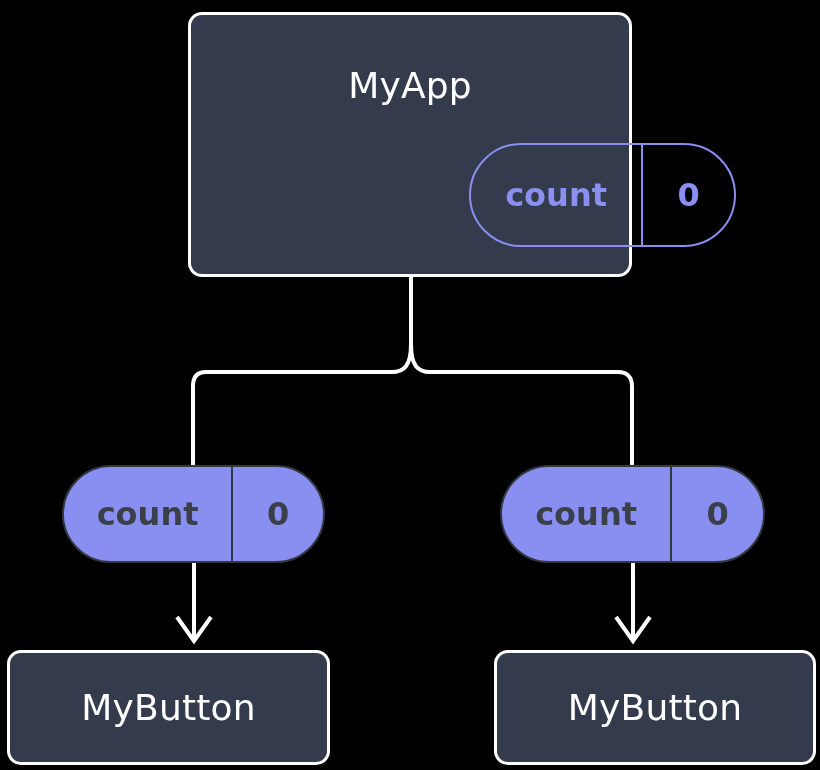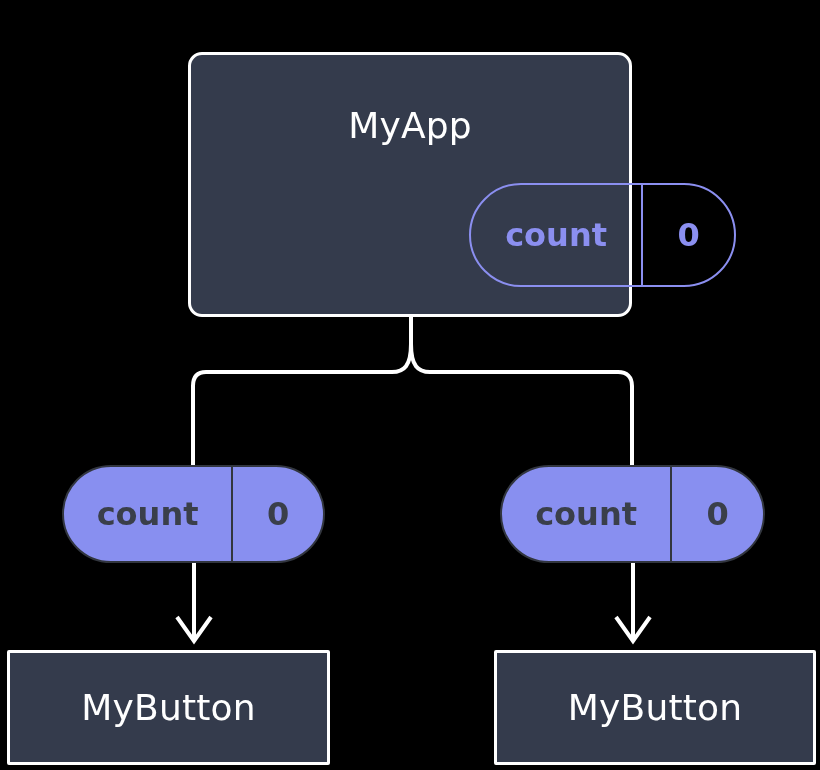--- a/index.html
+++ b/index.html
@@ -24,21 +24,20 @@
     pointer-events: none;
   }
 
   
   .node-box {
     position: absolute;
     box-sizing: border-box;
     background: #343b4c;
     border: 3px solid #ffffff;
     border-radius: 14px;
-    margin-top: 40px;
   }
   #node-myapp {
     left: 188px;
     top: 12px;
     width: 444px;
     height: 265px;
   }
   .node-title {
     position: absolute;
     left: 0;
@@ -51,21 +50,21 @@
     white-space: nowrap;
   }
   #node-myapp .node-title {
     top: 50px;
   }
   .btn-box {
     position: absolute;
     box-sizing: border-box;
     background: #343b4c;
     border: 3px solid #ffffff;
-    border-radius: 2px;
+    border-radius: 14px;
     display: flex;
     align-items: center;
     justify-content: center;
   }
   #node-mybutton-left {
     left: 7px;
     top: 650px;
     width: 323px;
     height: 115px;
   }

